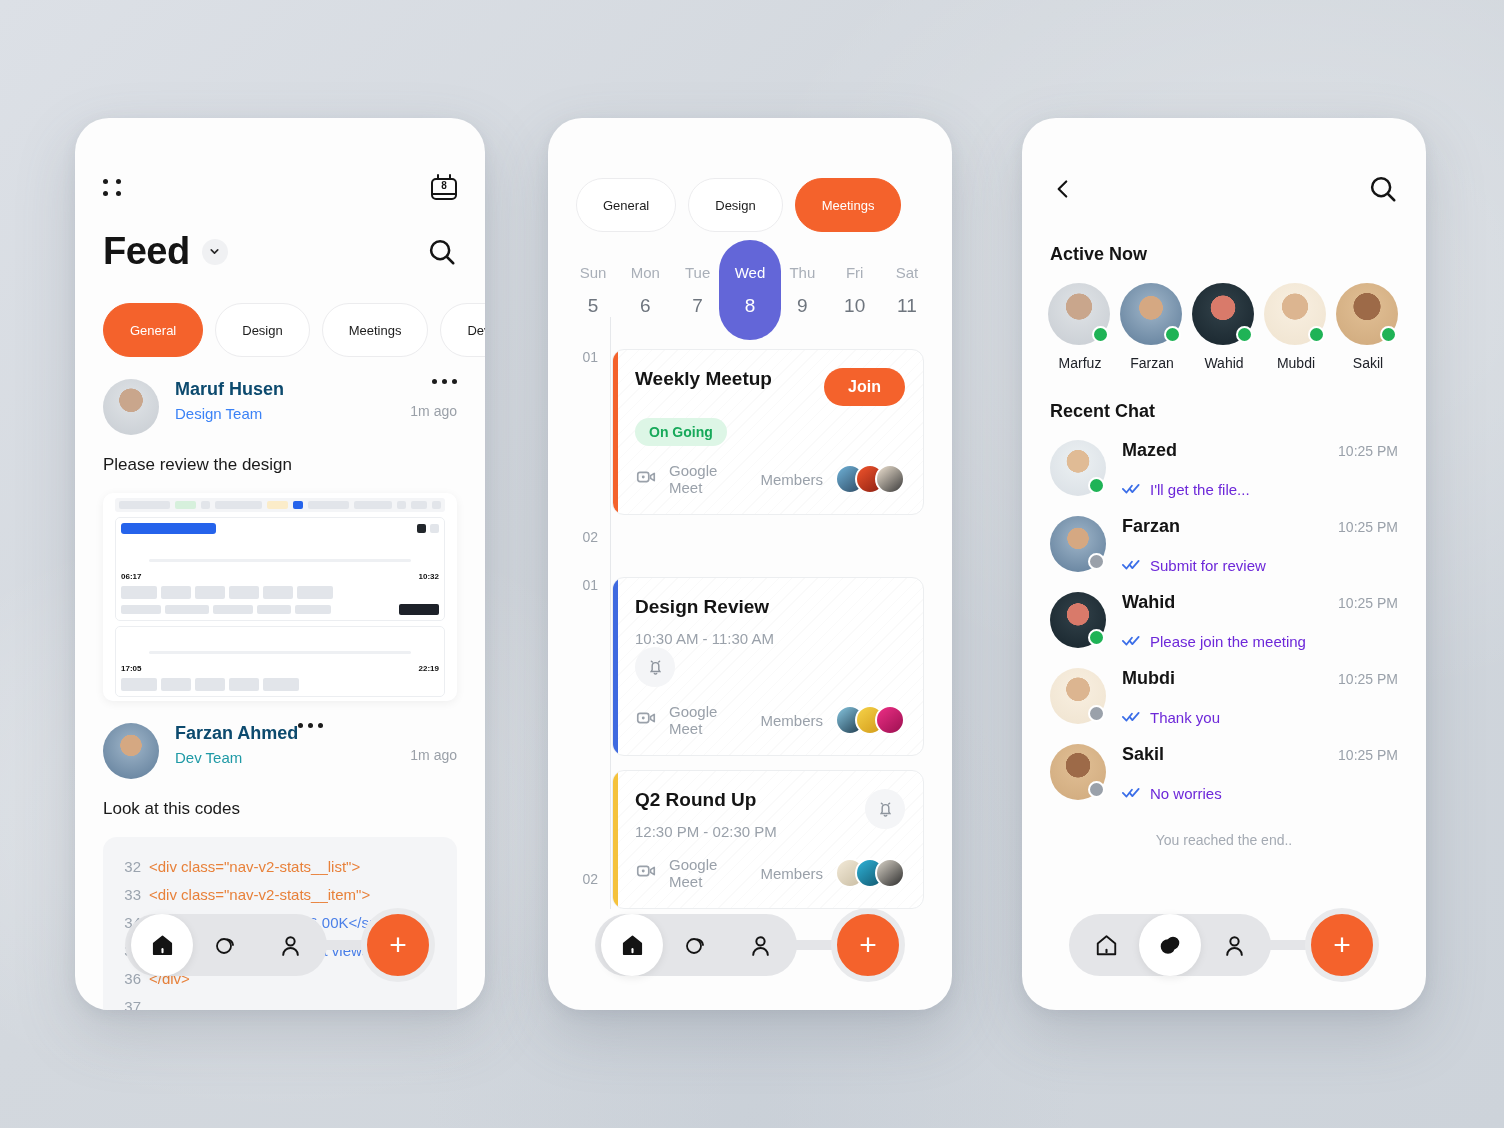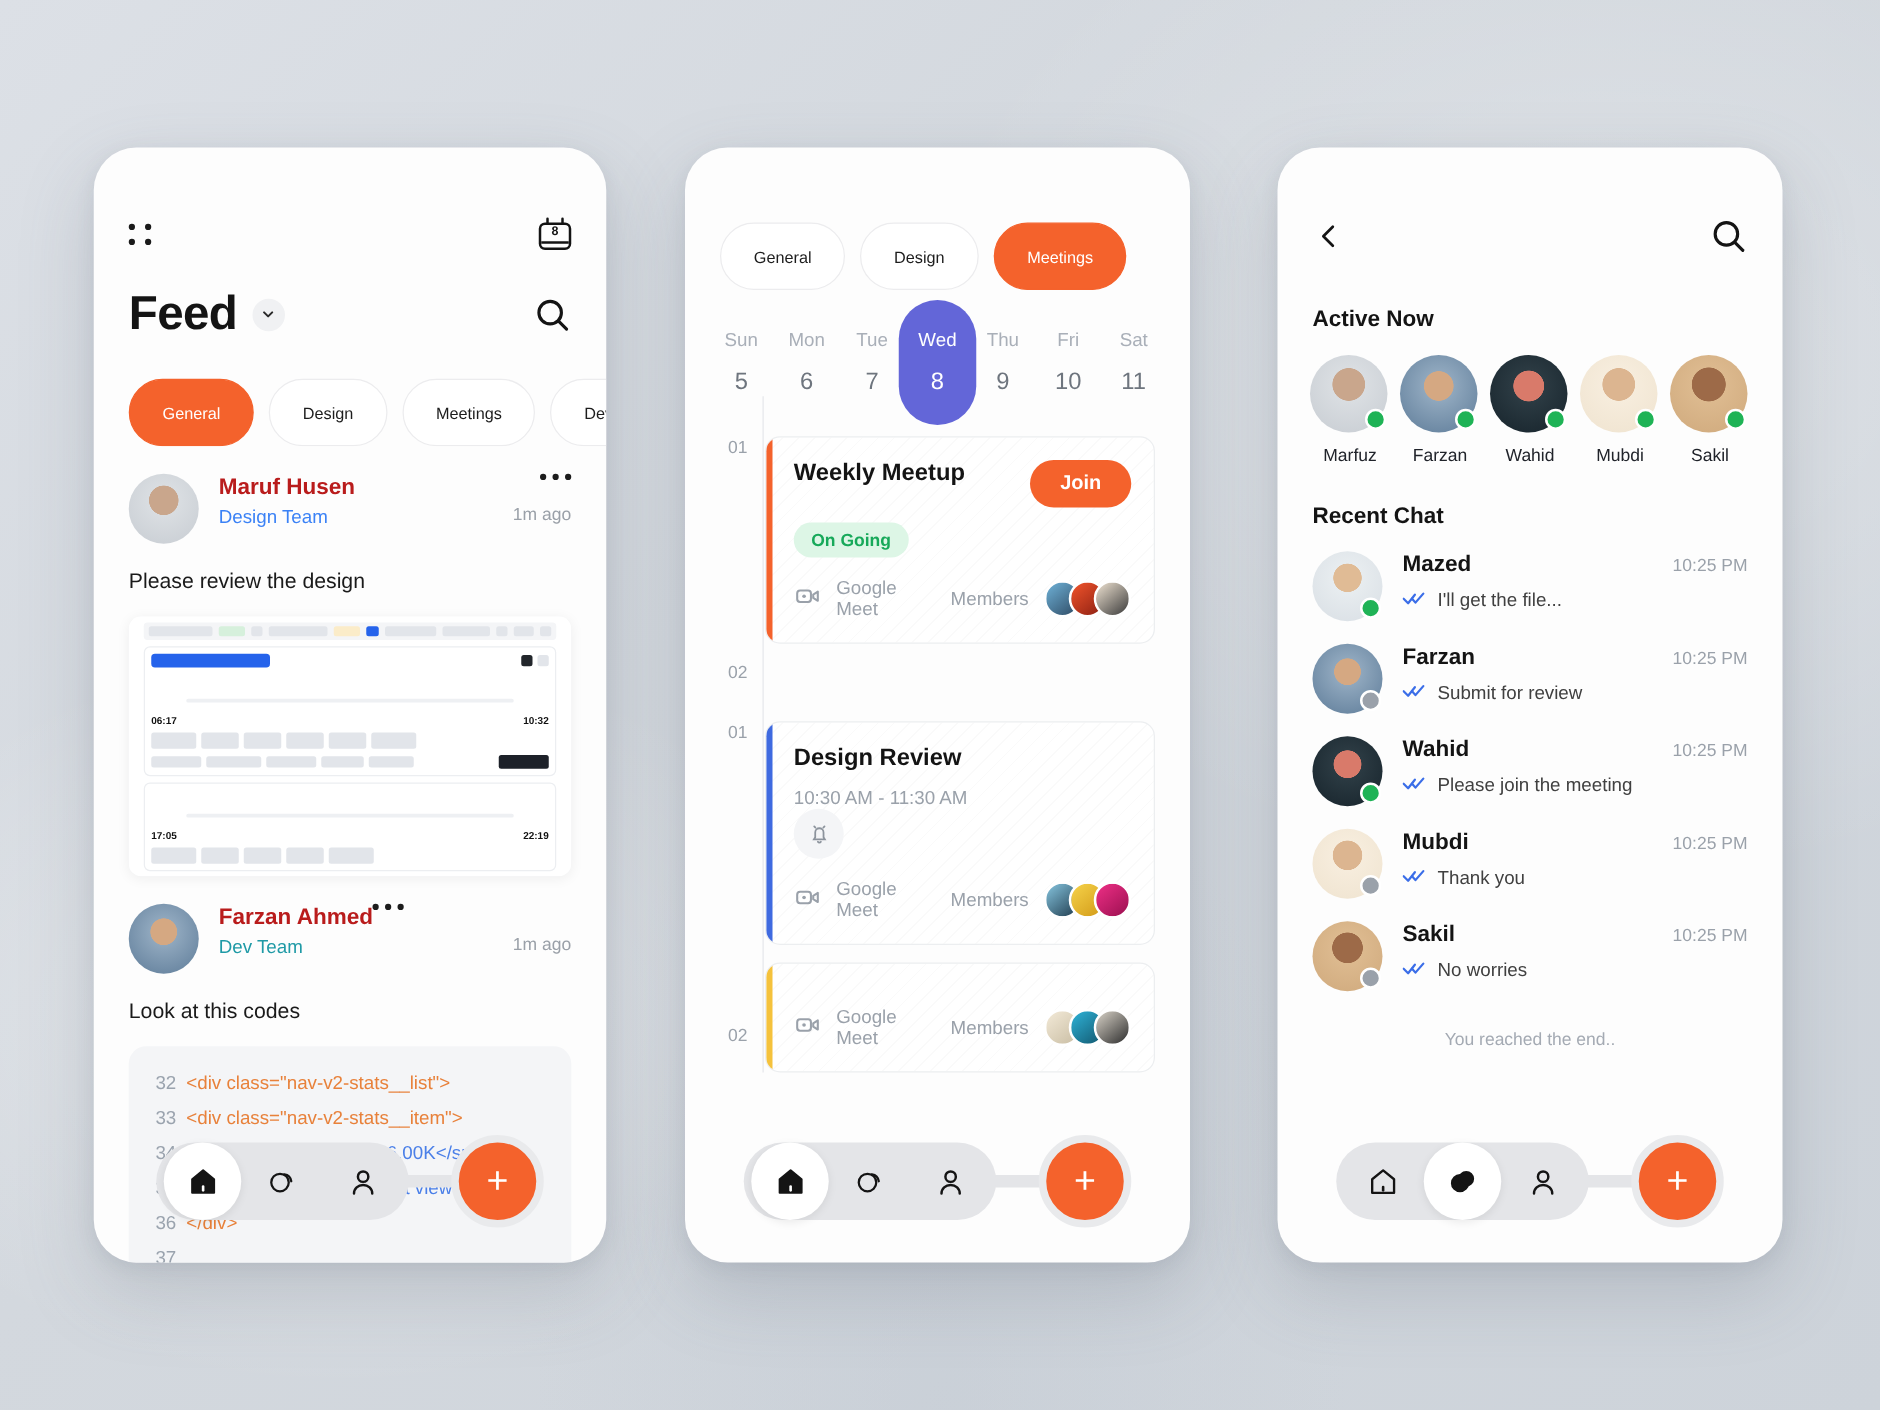--- a/index.html
+++ b/index.html
@@ -61,21 +61,21 @@
          display:flex; align-items:center; justify-content:center;
          font-size: 13px; color:#1d1d1d; background:#fff;
          border: 1.3px solid #ececee; white-space: nowrap; }
   .tab.active { background: var(--orange); border-color: var(--orange); color:#fff; }
 
   :root { --orange: #f4622c; --purple:#6366d8; }
 
   .post { padding: 22px 28px 0 28px; }
   .post-head { display:flex; align-items:flex-start; gap: 16px;}
   .avatar { border-radius: 50%; flex: 0 0 auto; position:relative; overflow:hidden;}
-  .pname { font-size: 18px; font-weight: 700; color:#b91c1c; }
+  .pname { font-size: 18px; font-weight: 700; color:#0c4a6e; }
   .pteam { font-size: 15px; margin-top: 5px; text-align: center; }
   .ptime { font-size: 14px; color:#9aa0a8; }
   .dots3 { display:flex; gap:5px; align-items:center; }
   .dots3 i { width:5px;height:5px;border-radius:50%;background:#1c1c1c; display:block;}
   .ptext { font-size: 17px; color:#1a1a1a; margin-top: 20px; }
 
   .shot { margin-top: 18px; border-radius: 10px; overflow: hidden;
           height: 208px; background: #f7f8fa; position: relative;
           box-shadow: 0 2px 10px rgba(0,0,0,0.06);}
   .code-box { margin-top: 18px; border-radius: 14px; background: #f4f5f7;
@@ -152,21 +152,21 @@
   .dot-on { position:absolute; right: 1px; bottom: 2px; width: 17px; height: 17px;
             border-radius:50%; background:#1fb356; border: 2.5px solid #fff;}
   .dot-off { position:absolute; right: 1px; bottom: 2px; width: 17px; height: 17px;
             border-radius:50%; background:#9aa1aa; border: 2.5px solid #fff;}
   .active-name { font-size: 14px; color:#20232a; margin-top: 10px;}
 
   .chat-row { display:flex; align-items:flex-start; gap: 16px; padding: 18px 28px 0 28px;}
   .chat-av { width: 56px; height: 56px; border-radius:50%; position:relative; flex:0 0 56px;}
   .chat-mid { flex:1; }
   .chat-name { font-size: 18px; font-weight:700; color:#141414;}
-  .chat-msg { font-size: 15px; color:#404040; margin-top: 10px; display:flex; align-items:center; gap:10px;}
+  .chat-msg { font-size: 15px; color:#6d28d9; margin-top: 20px; display:flex; align-items:center; gap:10px;}
   .chat-time { font-size: 14px; color:#9aa1aa; padding-top:3px;}
   .end-note { text-align:center; font-size: 14px; color:#a4aab3; margin-top: 30px;}
 
   
   .av-maruf  { background: radial-gradient(circle at 50% 38%, #c9a68c 0 26%, #d9dde1 27%, #c7ccd2 100%); }
   .av-farzan { background: radial-gradient(circle at 50% 40%, #d5a882 0 24%, #8fa7bd 25%, #5d7b98 100%); }
   .av-wahid  { background: radial-gradient(circle at 50% 40%, #d97a6a 0 25%, #2b3a42 26%, #16232b 100%); }
   .av-mubdi  { background: radial-gradient(circle at 50% 38%, #dcb590 0 26%, #f6ecdc 27%, #efe3cf 100%); }
   .av-sakil  { background: radial-gradient(circle at 50% 38%, #9d6a48 0 27%, #dcb98e 28%, #cfa97c 100%); }
   .av-mazed  { background: radial-gradient(circle at 50% 38%, #e0bb95 0 25%, #e7ecef 26%, #d8dee4 100%); }
@@ -514,20 +514,33 @@
           </span>
         </div>
       </div>
     </div>
 
     <div class="tl-row">
       <div class="tl-col" style="display:flex;align-items:flex-end;">
         <div class="tl-num" style="width:100%;padding-bottom:22px;">02</div>
       </div>
       <div class="mcard c-yellow">
+        <div style="display:flex;justify-content:space-between;align-items:flex-start;">
+          <div>
+            <div class="mtitle">Q2 Round Up</div>
+            <div class="mtime">12:30 PM - 02:30 PM</div>
+          </div>
+          <div class="bellbtn">
+            <svg width="19" height="19" viewBox="0 0 24 24" fill="none" stroke="#8d949d" stroke-width="1.8" stroke-linecap="round">
+                  <path d="M6.5 17h11l-1.3-2.1V10a4.2 4.2 0 0 0-8.4 0v4.9Z"></path>
+                  <path d="M10.5 19.5a1.8 1.8 0 0 0 3 0"></path>
+                  <path d="M8 5.2 6.8 4M16 5.2 17.2 4"></path>
+                </svg>
+          </div>
+        </div>
         <div class="mfoot">
           <span>
             <svg width="22" height="22" viewBox="0 0 24 24" fill="none" stroke="#9aa1aa" stroke-width="1.8" stroke-linejoin="round">
                   <rect x="3" y="7" width="12" height="10" rx="2.5"></rect>
                   <circle cx="9" cy="12" r="1.6" fill="#9aa1aa" stroke="none"></circle>
                   <path d="M17 10.5 21 8v8l-4-2.5z"></path>
                 </svg>
           </span>
           <span class="meet-label">Google Meet</span>
           <span class="members-label">Members</span>

